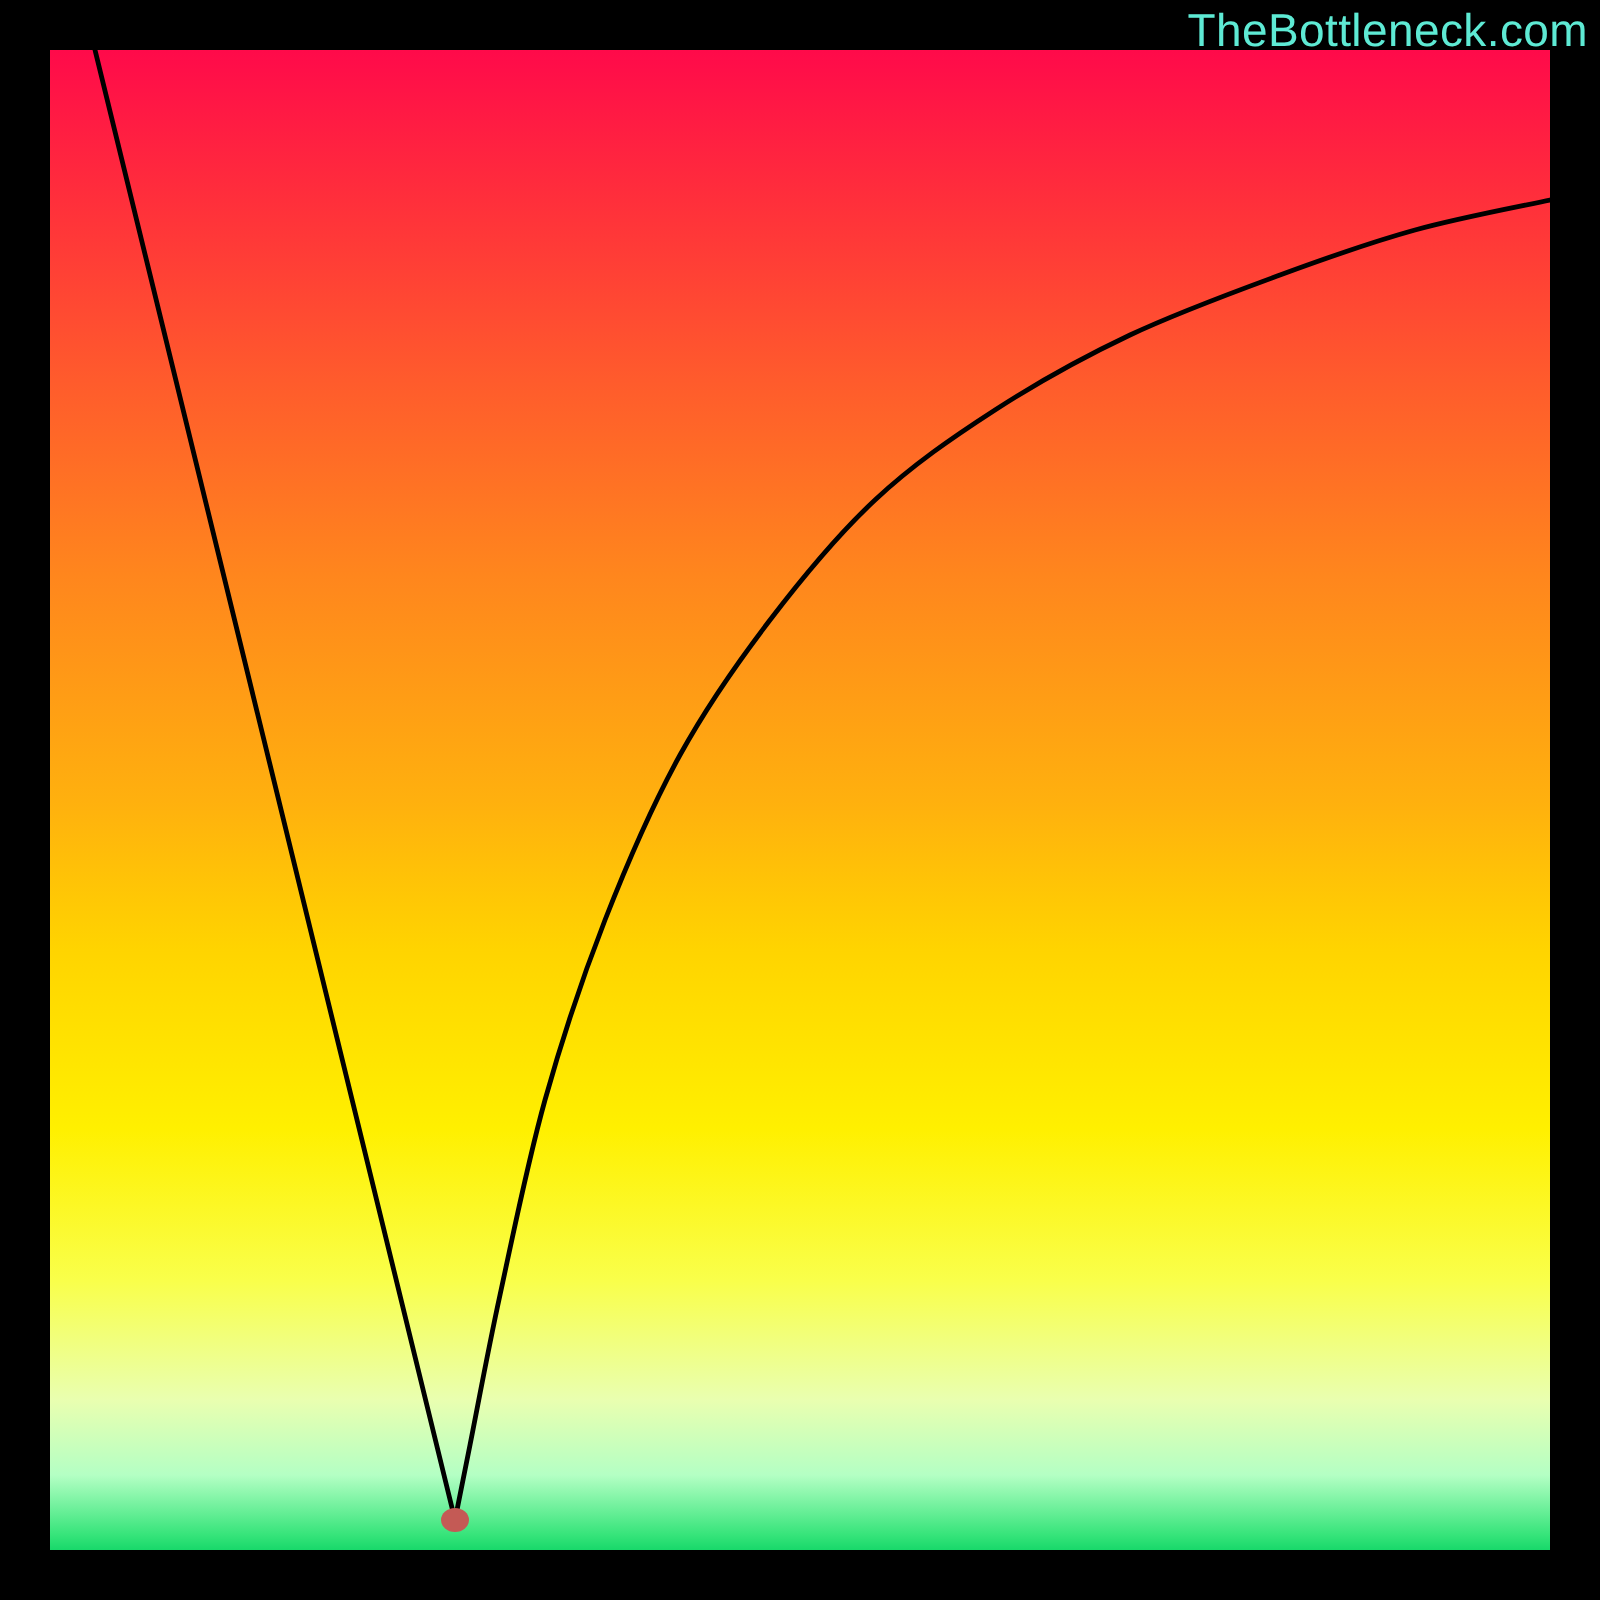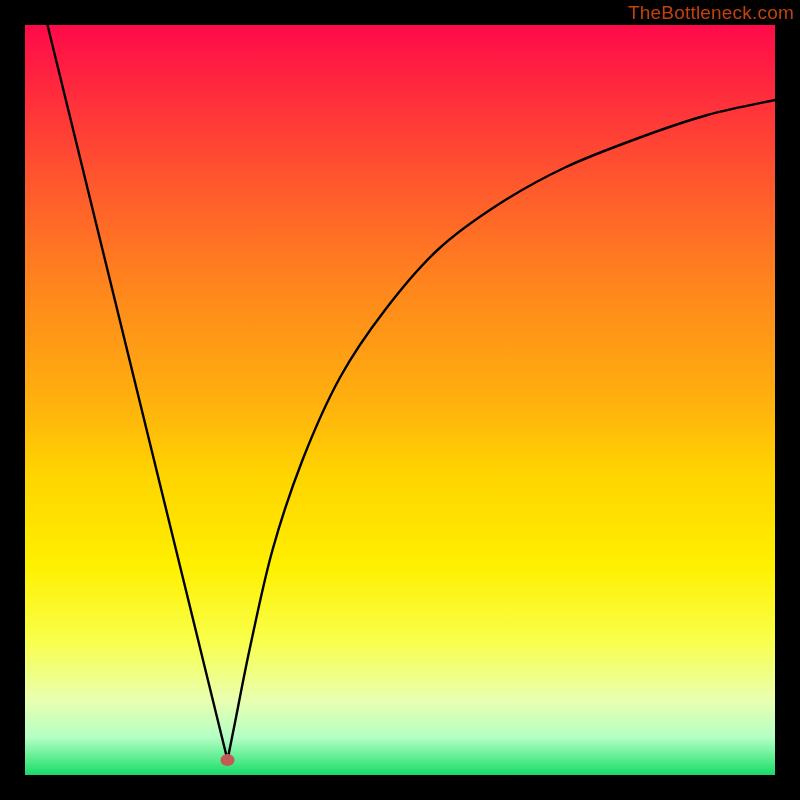--- a/index.html
+++ b/index.html
@@ -38,22 +38,22 @@
       #b4ffc4 95%,
       #36e47a 99%,
       #18d86a 100%
     );
   }
   .watermark {
     position: absolute;
     top: 2px;
     right: 6px;
     font-family: Arial, Helvetica, sans-serif;
-    font-size: 19px;
-    color: #c2410c;
+    font-size: 23px;
+    color: #5eead4;
     letter-spacing: 0.2px;
     user-select: none;
   }
   svg.curve {
     position: absolute;
     left: 0;
     top: 0;
     width: 750px;
     height: 750px;
   }

